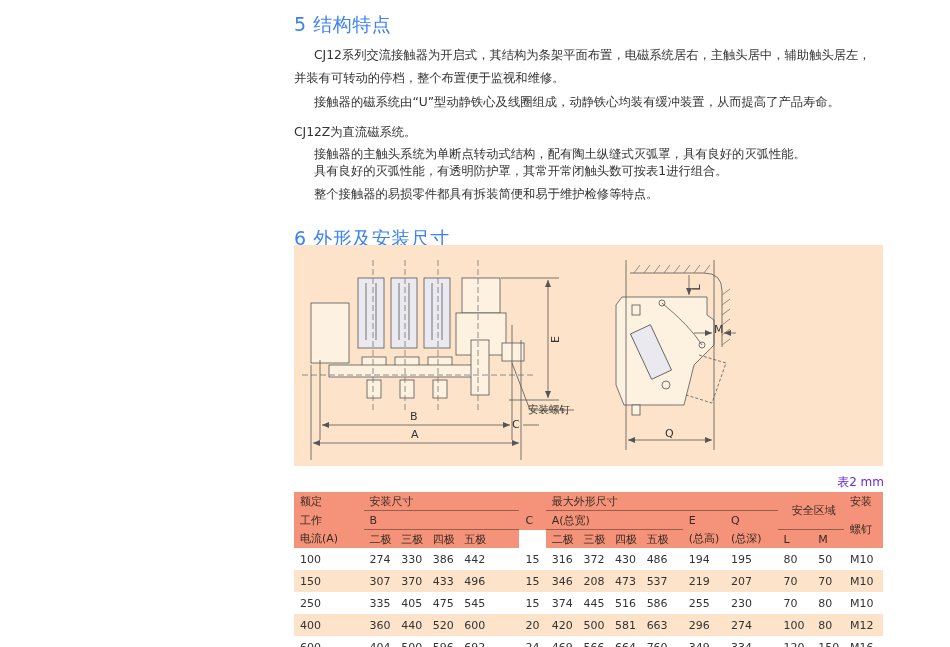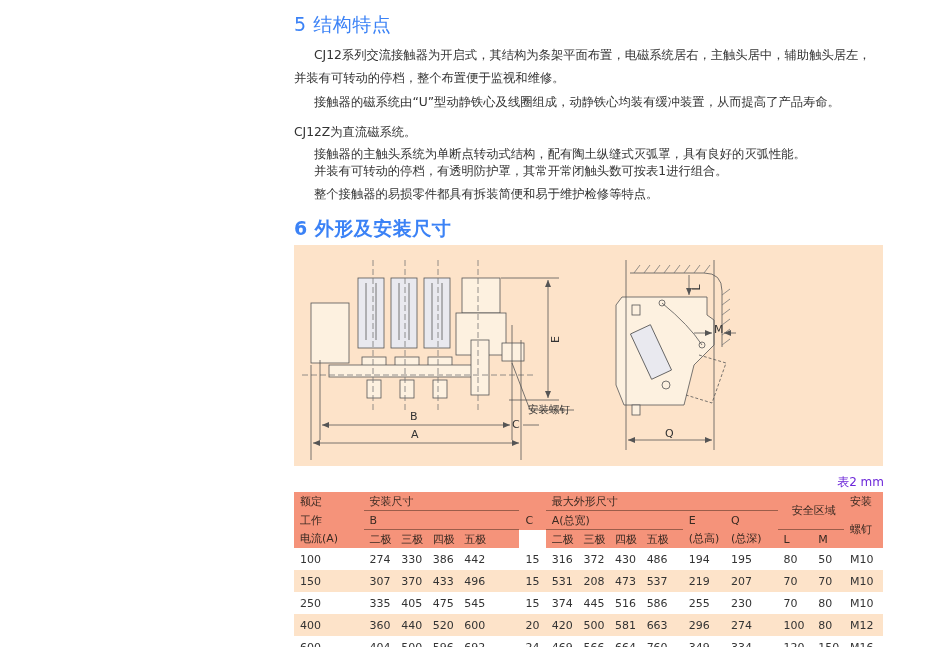--- a/index.html
+++ b/index.html
@@ -26,24 +26,24 @@
 <body>
 
 <div class="page">
 
   <div class="h" style="top:12px;">5 结构特点</div>
   <div class="p ind" style="top:47px;">CJ12系列交流接触器为开启式，其结构为条架平面布置，电磁系统居右，主触头居中，辅助触头居左，</div>
   <div class="p" style="top:70px;text-align:right;">并装有可转动的停档，整个布置便于监视和维修。</div>
   <div class="p ind" style="top:94px;">接触器的磁系统由“U”型动静铁心及线圈组成，动静铁心均装有缓冲装置，从而提高了产品寿命。</div>
   <div class="p" style="top:117px;margin-top:7px;">CJ12Z为直流磁系统。</div>
   <div class="p ind" style="top:146px;">接触器的主触头系统为单断点转动式结构，配有陶土纵缝式灭弧罩，具有良好的灭弧性能。</div>
-  <div class="p ind" style="top:163px;">并装有可转动的停档，有透明防护罩，其常开常闭触头数可按表1进行组合。</div>
+  <div class="p ind" style="top:163px;">具有良好的灭弧性能，有透明防护罩，其常开常闭触头数可按表1进行组合。</div>
   <div class="p ind" style="top:186px;">整个接触器的易损零件都具有拆装简便和易于维护检修等特点。</div>
 
-  <div class="h" style="top:216px;font-weight:bold;">6 外形及安装尺寸</div>
+  <div class="h" style="top:226px;">6 外形及安装尺寸</div>
 
   <div class="figure">
     <svg width="589" height="221" viewBox="0 0 589 221">
       <g fill="none" stroke="#555" stroke-width="0.8">
 
         <rect x="17" y="58" width="38" height="60" fill="#fdf1e0"></rect>
 
         <rect x="64" y="33" width="26" height="70" fill="#e9e9ef"></rect>
         <rect x="97" y="33" width="26" height="70" fill="#e9e9ef"></rect>
         <rect x="130" y="33" width="26" height="70" fill="#e9e9ef"></rect>
@@ -227,21 +227,21 @@
           <td>50</td>
           <td>M10</td>
       </tr>
       <tr>
         <td>150</td>
           <td>307</td>
           <td>370</td>
           <td>433</td>
           <td>496</td>
           <td>15</td>
-          <td>531</td>
+          <td>346</td>
           <td>208</td>
           <td>473</td>
           <td>537</td>
           <td>219</td>
           <td>207</td>
           <td>70</td>
           <td>70</td>
           <td>M10</td>
       </tr>
       <tr>

